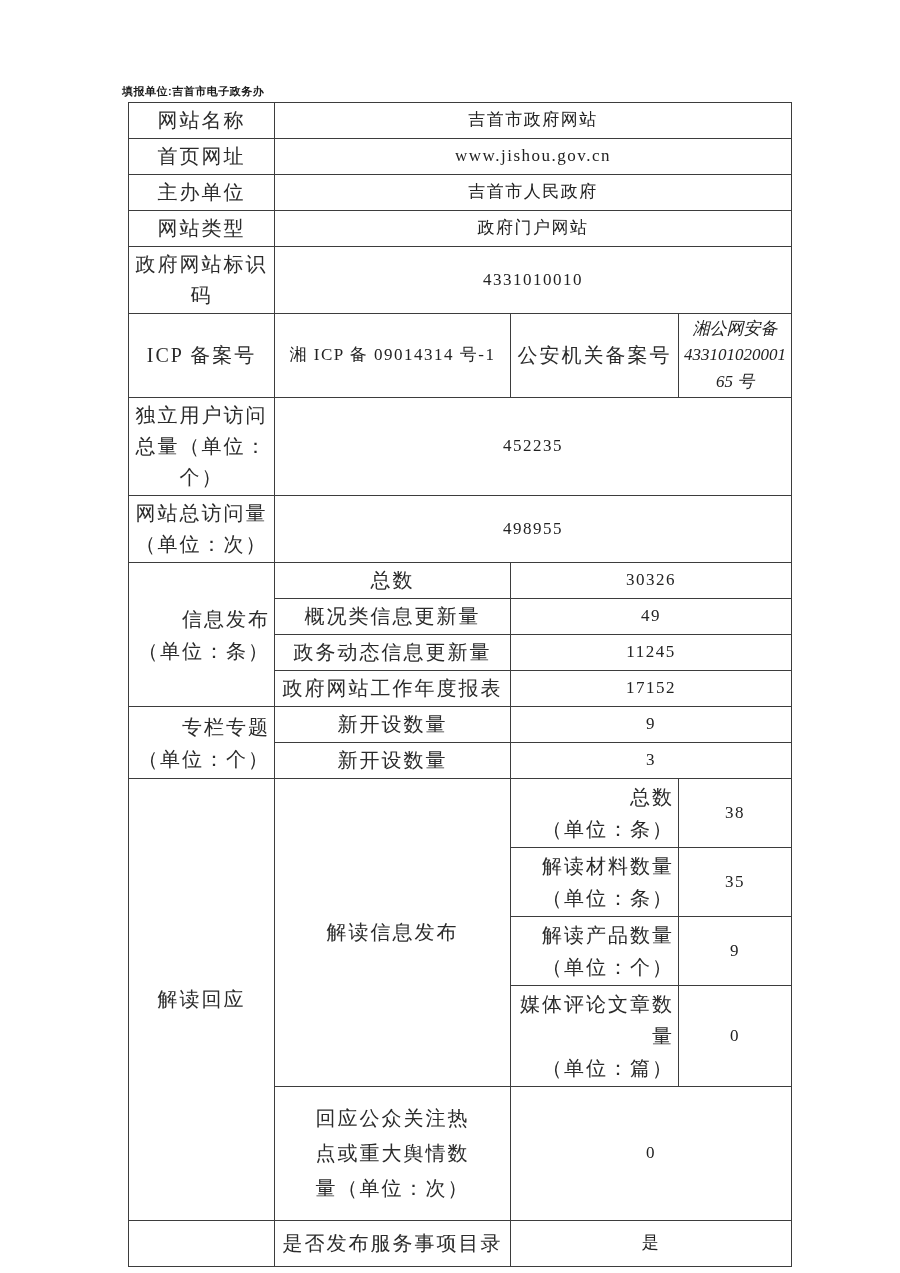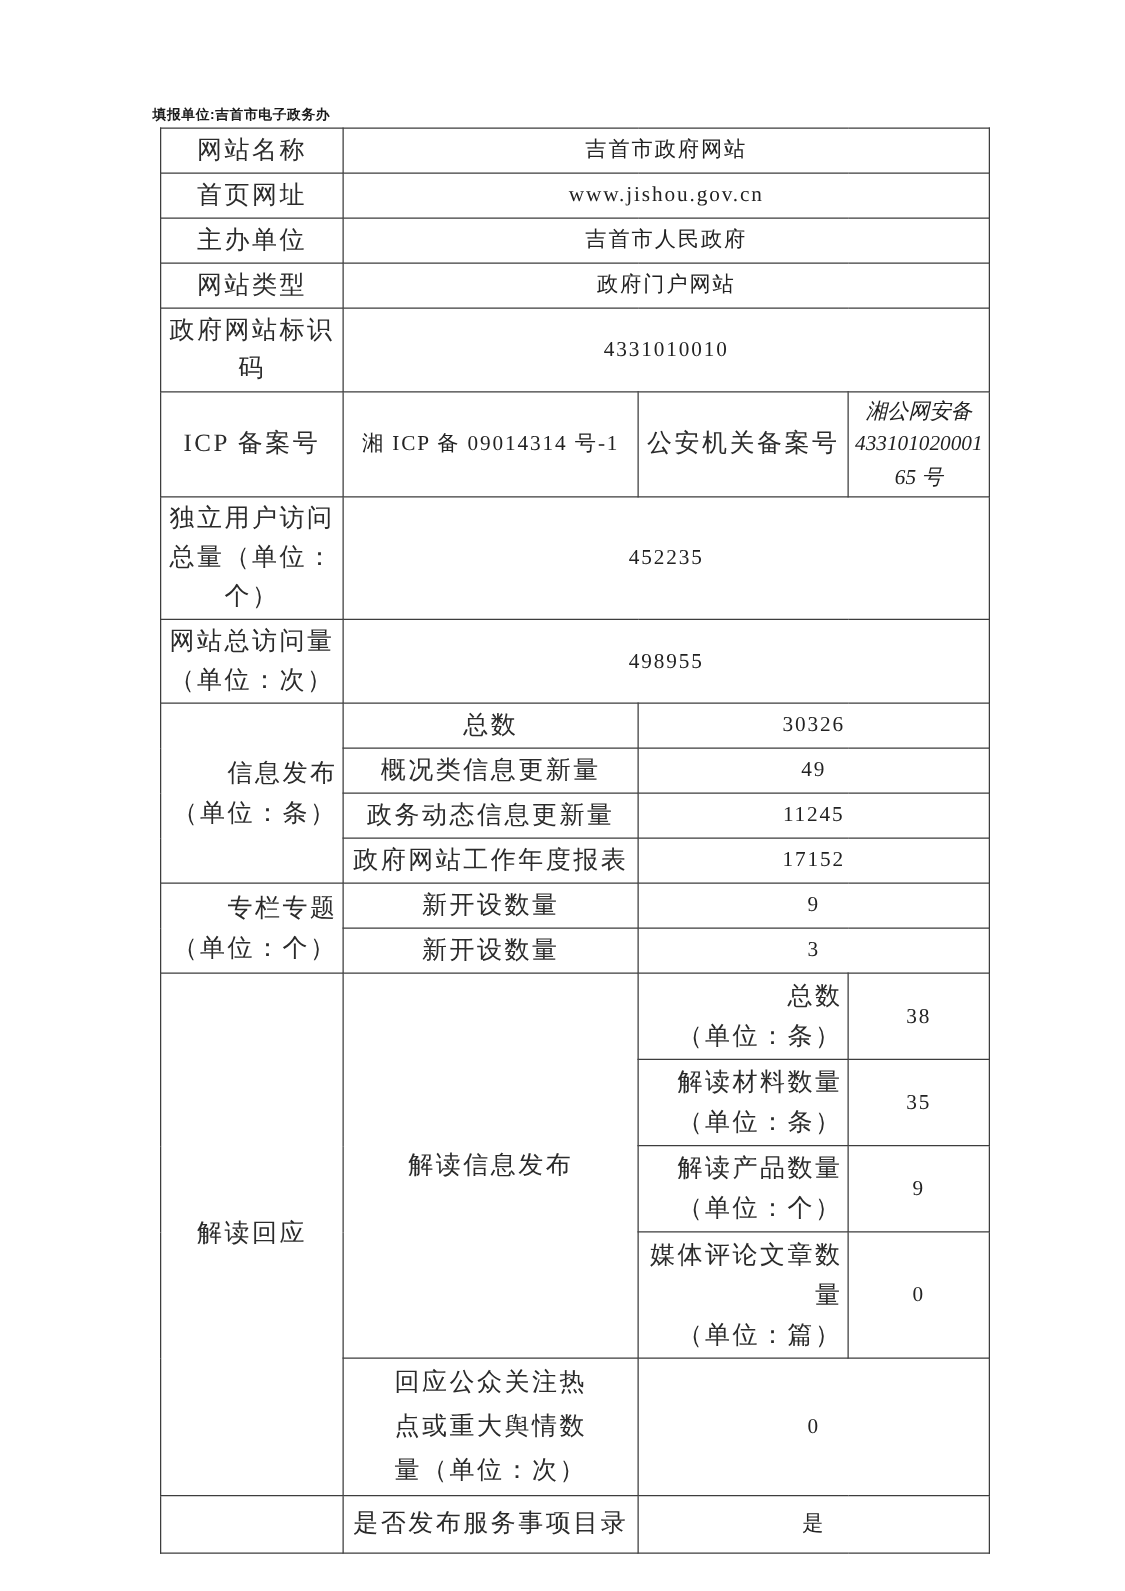--- a/index.html
+++ b/index.html
@@ -71,21 +71,21 @@
   td.icp-security {
     letter-spacing: 0;
     padding: 2px 8px;
     overflow-wrap: break-word;
     line-height: 1.7;
     font-style: italic;
   }
   .two-line div { line-height: 1.6; text-align: right; }
   .wrap-narrow {
     max-width: 162px;
-    margin: 0 auto;
+    margin: 12px auto;
     line-height: 1.75;
   }
   .page-number {
     margin-top: 26px;
     text-align: center;
     font-size: 17px;
     color: #2a2a2a;
   }
 </style>
 </head>

